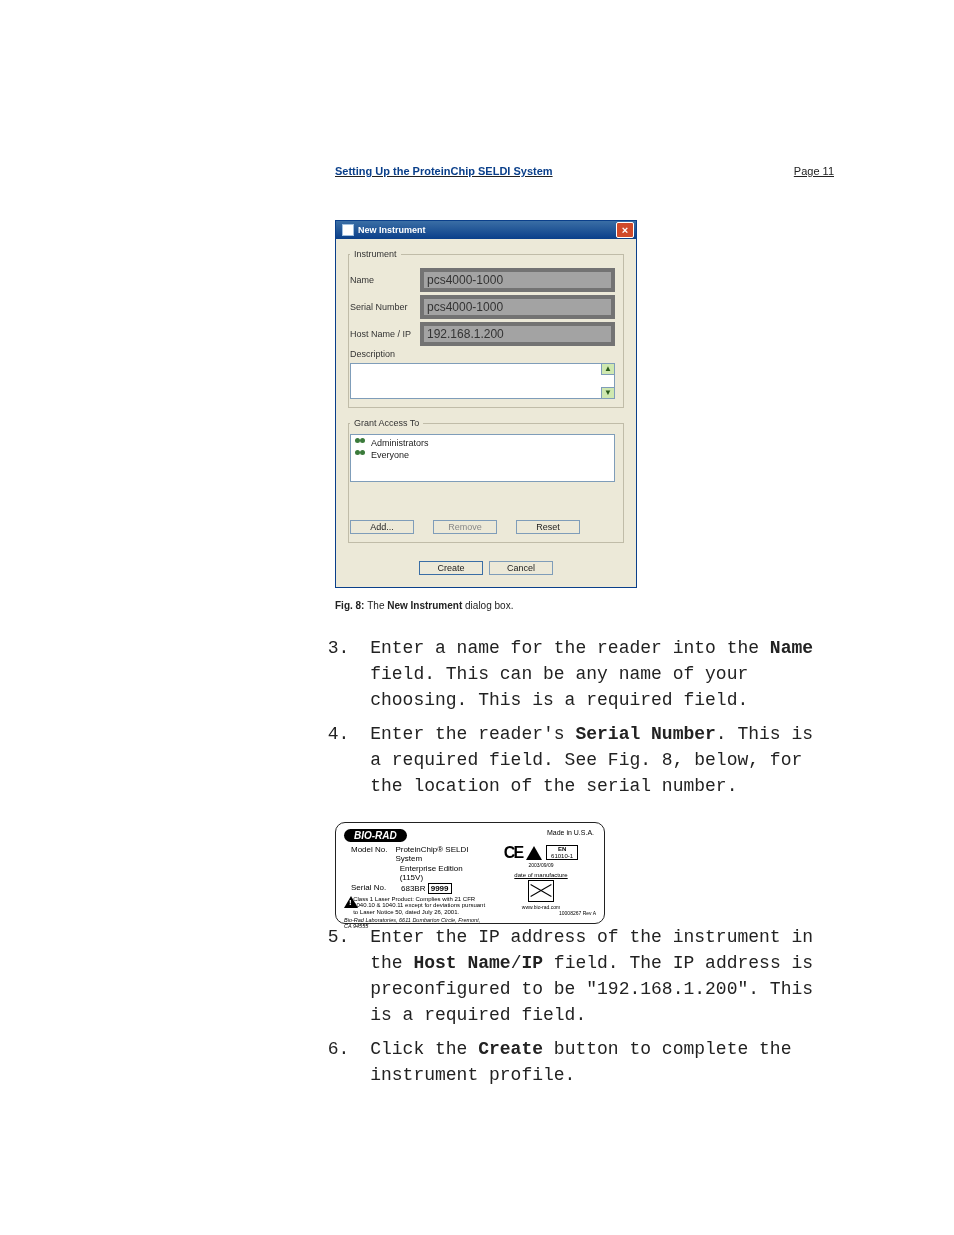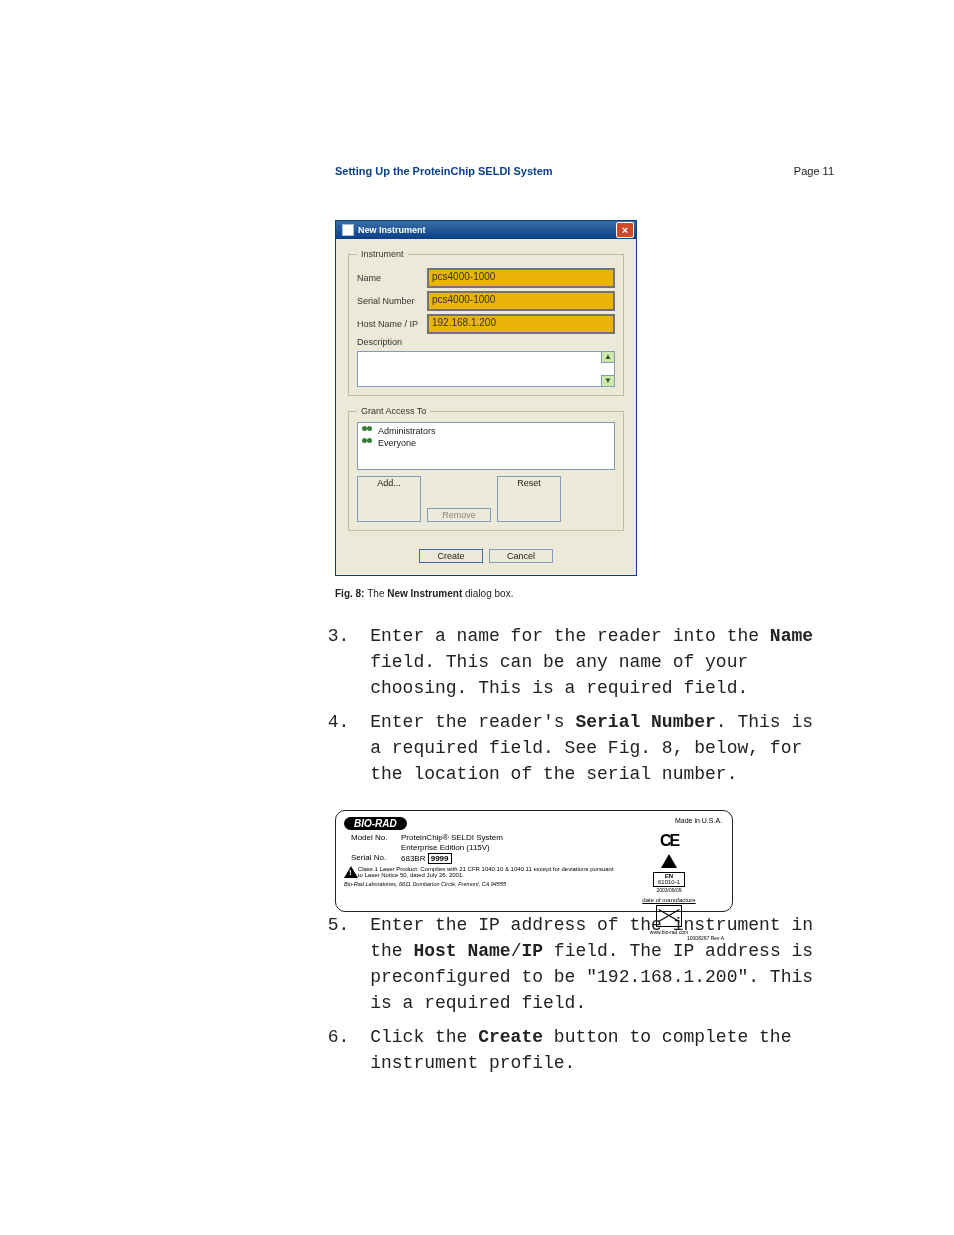--- a/index.html
+++ b/index.html
@@ -18,20 +18,21 @@
   }
   .hdr {
     position: absolute;
     top: 165px;
     left: 335px;
     right: 120px;
     display: flex;
     justify-content: space-between;
     align-items: baseline;
     font-size: 11px;
+    text-decoration: underline;
   }
   .hdr-left { color: #0a3f8a; font-weight: 700; }
   .hdr-right { color: #222; }
   .content {
     position: absolute;
     top: 220px;
     left: 335px;
     right: 120px;
   }
 
@@ -69,32 +70,32 @@
     color: #fff;
     display: flex; align-items: center; justify-content: center;
     font-weight: 700;
     font-size: 11px;
     line-height: 1;
   }
   .dlg-body { padding: 10px 12px 12px 12px; }
   fieldset {
     border: 1px solid #c0bca8;
     margin: 0 0 10px 0;
-    padding: 6px 8px 8px 8px;
+    padding: 6px 8px 8px 1px;
   }
   legend { padding: 0 4px; color: #333; }
   .row { display: flex; align-items: center; margin: 3px 0; }
   .lbl { width: 70px; color: #333; }
   .txt {
     flex: 1;
-    border: 2px solid #737373;
-    background: #eab308;
+    border: 4px solid #737373;
+    background: #a3a3a3;
     height: 14px;
     padding: 1px 3px;
-    font-size: 10px;
+    font-size: 12px;
     color: #333;
   }
   .desc-box {
     position: relative;
     border: 1px solid #7f9db9;
     background: #fff;
     height: 34px;
     margin-top: 4px;
   }
   .scroll-up, .scroll-dn {
@@ -125,21 +126,21 @@
   .people-icon::before, .people-icon::after {
     content: "";
     position: absolute;
     width: 5px; height: 5px;
     background: #3a7a3a;
     border-radius: 50%;
     top: 0;
   }
   .people-icon::before { left: 0; }
   .people-icon::after { left: 5px; }
-  .btnbar { display: flex; gap: 6px; margin-top: 6px; }
+  .btnbar { display: flex; gap: 19px; margin-top: 6px; align-items: flex-end; }
   .btn {
     border: 1px solid #7f9db9;
     background: #ece9d8;
     padding: 1px 10px;
     font-size: 9px;
     min-width: 42px;
     text-align: center;
   }
   .btn.disabled { color: #888; margin-top: 32px; }
   .btn.primary { border: 1px solid #3a6ea5; }
@@ -157,21 +158,21 @@
     line-height: 1.45;
     padding-left: 1.4em;
     margin: 0 0 22px 0;
     font-family: Liberation Mono, monospace;
   }
   ol.steps li { margin-bottom: 8px; padding-left: 10px; }
   ol.steps b { font-weight: 700; }
 
   
   .plate {
-    width: 398px;
+    width: 270px;
     height: 102px;
     border: 1px solid #222;
     border-radius: 10px;
     padding: 6px 8px;
     box-sizing: border-box;
     font-size: 8px;
     font-family: Arial, sans-serif;
     color: #000;
     position: relative;
     background: #fff;
@@ -215,21 +216,21 @@
     color: #fff;
     font-size: 8px;
     font-weight: 700;
   }
   .comp-txt { font-size: 6px; line-height: 1.1; }
   .plate-right {
     width: 110px;
     text-align: center;
     font-size: 7px;
   }
-  .marks { display: flex; align-items: center; justify-content: center; gap: 4px; flex-direction: column; }
+  .marks { display: flex; align-items: center; justify-content: center; gap: 4px; }
   .ce { font-size: 16px; font-weight: 700; letter-spacing: -2px; }
   .tri-small {
     width: 16px; height: 14px;
     position: relative;
   }
   .tri-small::before {
     content: "";
     position: absolute;
     left: 0; top: 0;
     border-left: 8px solid transparent;

